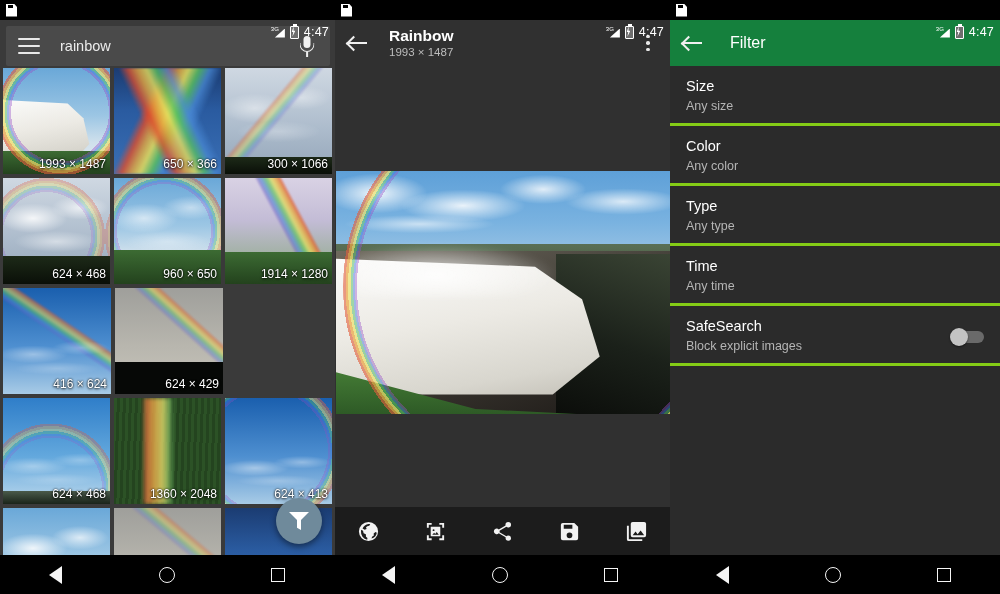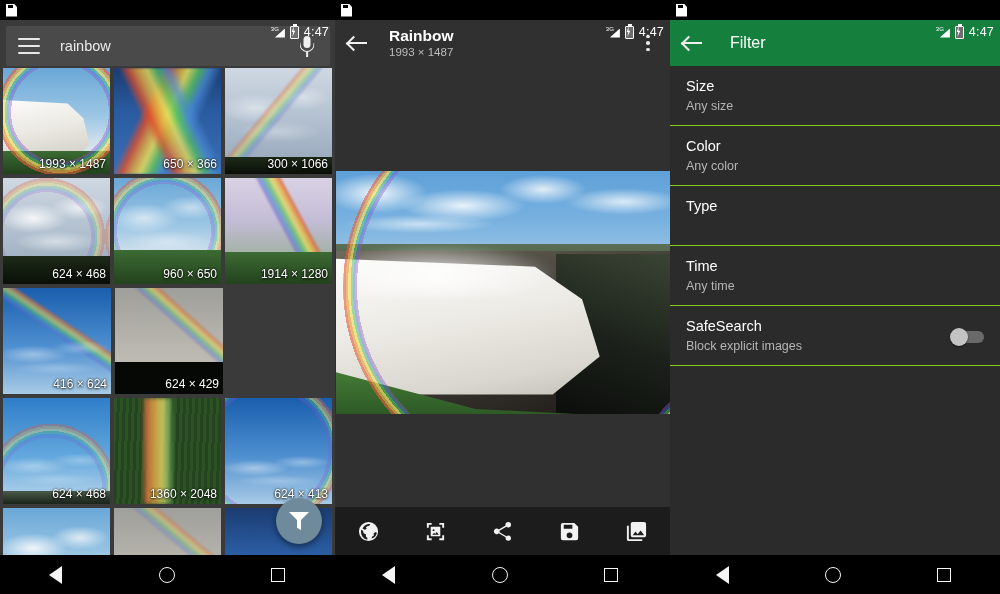--- a/index.html
+++ b/index.html
@@ -205,21 +205,21 @@
 
   .bottombar { position:absolute; left:0; bottom:0; width:335px; height:48px;
     background:#1c1c1c; display:flex; align-items:center; justify-content:space-around; }
   .bb-btn { width:34px; height:34px; display:flex; align-items:center; justify-content:center;
     cursor:pointer; }
   .ic { fill:#f2f2f2; }
 
   
   .filter-list { position:absolute; top:66px; left:0; width:330px; bottom:0; background:#2b2b2b; }
   .frow { position:relative; height:60px; padding:10px 16px 0 16px;
-    border-bottom:1px solid #84cc16; cursor:pointer; }
+    border-bottom:3px solid #84cc16; cursor:pointer; }
   .frow .flabel { font-size:14.5px; color:#fff; line-height:20px; }
   .frow .fvalue { font-size:12.5px; color:#b5b5b5; line-height:18px; margin-top:1px; }
   .toggle { position:absolute; right:16px; top:24px; width:34px; height:14px; }
   .toggle .track { position:absolute; right:0; top:1px; width:30px; height:12px;
     border-radius:6px; background:#6a6a6a; }
   .toggle .knob { position:absolute; left:0; top:-2px; width:18px; height:18px;
     border-radius:50%; background:#c3c3c3; box-shadow:0 1px 2px rgba(0,0,0,.5); }
 
   
   .navbar { position:absolute; left:0; bottom:0; width:1000px; height:39px;
@@ -477,20 +477,21 @@
       <div class="frow">
         <div class="flabel">Size</div>
         <div class="fvalue">Any size</div>
       </div>
       <div class="frow">
         <div class="flabel">Color</div>
         <div class="fvalue">Any color</div>
       </div>
       <div class="frow">
         <div class="flabel">Type</div>
+        <div class="fvalue">Any type</div>
       </div>
       <div class="frow">
         <div class="flabel">Time</div>
         <div class="fvalue">Any time</div>
       </div>
       <div class="frow">
         <div class="flabel">SafeSearch</div>
         <div class="fvalue">Block explicit images</div>
         <div class="toggle">
           <span class="track"></span>

